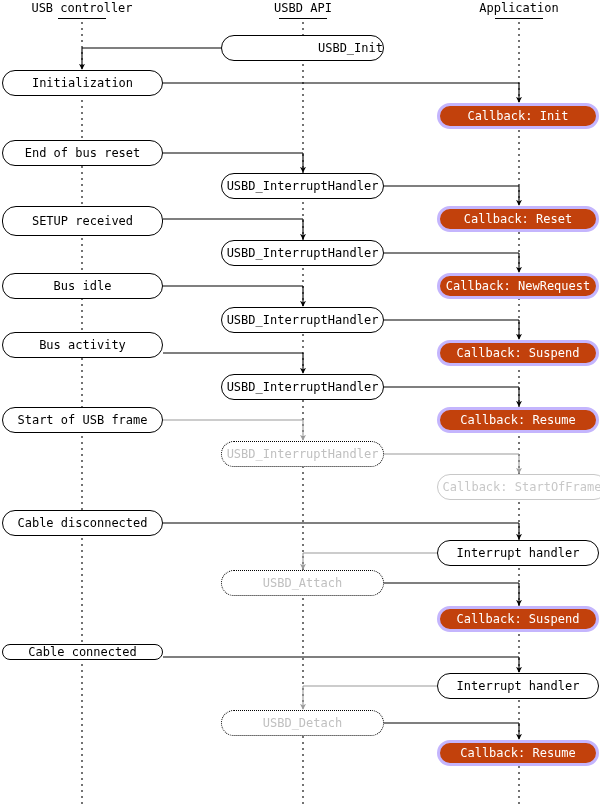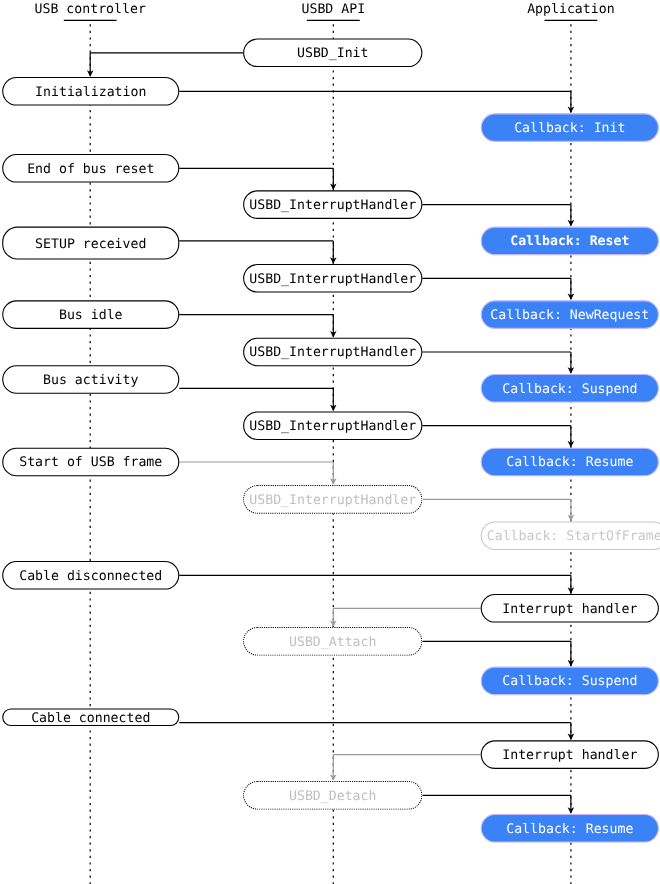--- a/index.html
+++ b/index.html
@@ -39,22 +39,22 @@
     letter-spacing:0px;
     border-radius:14px;
     overflow:hidden;
   }
   .node.plain{
     background:#ffffff;
     border:1px solid #000000;
     color:#000000;
   }
   .node.filled{
-    background:#3b82f6;
-    border:1px solid #c4b5fd;
+    background:#c2410c;
+    border:3px solid #c4b5fd;
     color:#ffffff;
   }
   .node.ghost-dotted{
     background:#ffffff;
     border:1px dotted #000000;
     color:#c0c0c0;
   }
   .node.ghost-solid{
     background:#ffffff;
     border:1px solid #c8c8c8;
@@ -134,36 +134,36 @@
       <g></g>
       <line x1="384" y1="723" x2="519" y2="723" stroke="#000000" stroke-width="1.1"></line>
       <line x1="519" y1="723" x2="519" y2="739" stroke="#000000" stroke-width="1.1" marker-end="url(#ah)"></line>
     </svg>
   <div id="headers">
       <div class="col-head" style="left: -28px; top: 1px; width: 220px;">USB controller</div>
       <div class="col-head" style="left: 193px; top: 1px; width: 220px;">USBD API</div>
       <div class="col-head" style="left: 409px; top: 1px; width: 220px;">Application</div>
     </div>
   <div id="nodes">
-      <div class="node plain" style="left: 221px; top: 35px; width: 163px; height: 26px;">
+      <div class="node plain" style="left: 221px; top: 35px; width: 163px; height: 26px; justify-content: flex-end;">
         <span>USBD_Init</span>
       </div>
       <div class="node plain" style="left: 2px; top: 70px; width: 161px; height: 26px;">
         <span>Initialization</span>
       </div>
       <div class="node filled" style="left: 437px; top: 103px; width: 162px; height: 26px;">
         <span>Callback: Init</span>
       </div>
       <div class="node plain" style="left: 2px; top: 140px; width: 161px; height: 26px; text-align: center;">
         <span>End of bus reset</span>
       </div>
       <div class="node plain" style="left: 221px; top: 173px; width: 163px; height: 26px;">
         <span>USBD_InterruptHandler</span>
       </div>
-      <div class="node filled" style="left: 437px; top: 206px; width: 162px; height: 26px; font-weight: bold;">
+      <div class="node filled" style="left: 437px; top: 206px; width: 162px; height: 26px;">
         <span>Callback: Reset</span>
       </div>
       <div class="node plain" style="left: 2px; top: 206px; width: 161px; height: 30px;">
         <span>SETUP received</span>
       </div>
       <div class="node plain" style="left: 221px; top: 240px; width: 163px; height: 26px;">
         <span>USBD_InterruptHandler</span>
       </div>
       <div class="node filled" style="left: 437px; top: 273px; width: 162px; height: 26px;">
         <span>Callback: NewRequest</span>

